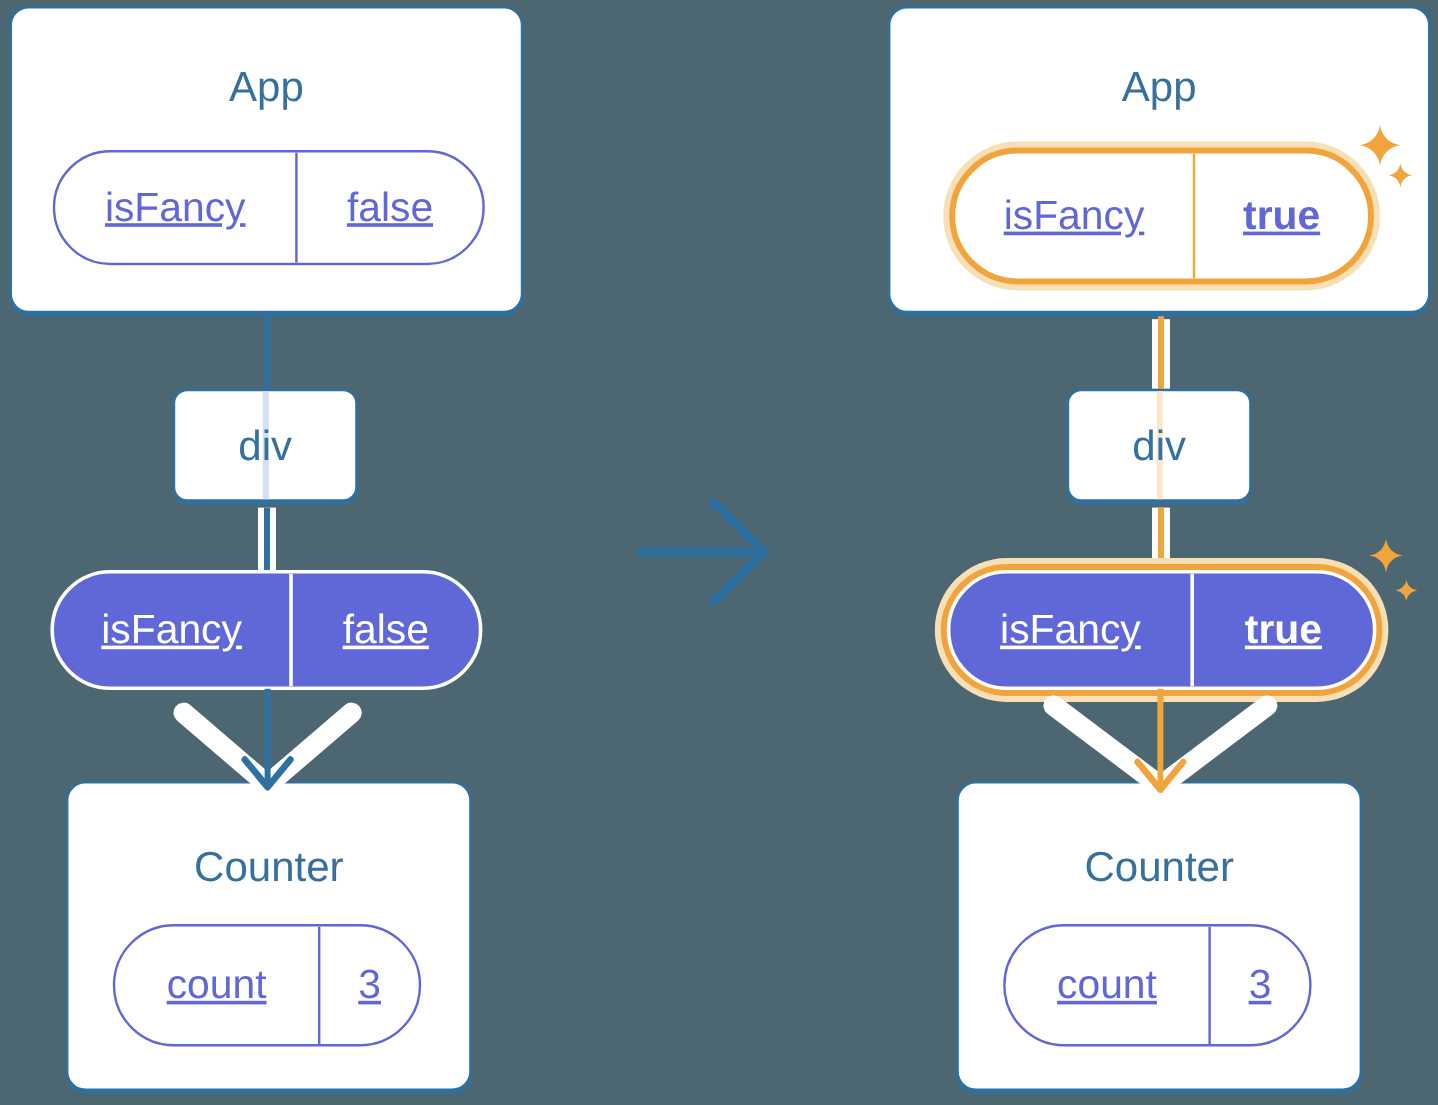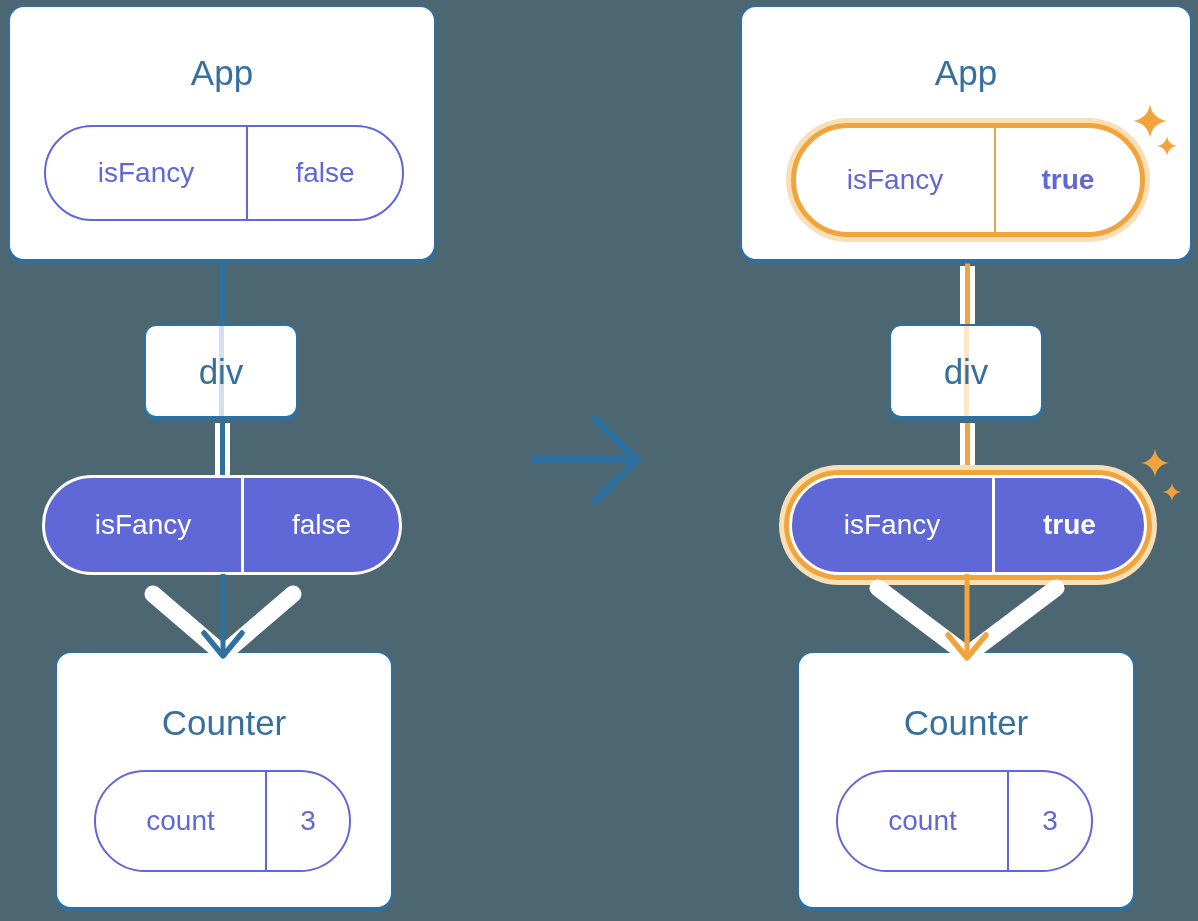--- a/index.html
+++ b/index.html
@@ -13,21 +13,21 @@
 
   .card{position:absolute;background:#fff;border:2px solid var(--stroke);
         box-shadow:0 2.5px 0 var(--stroke);}
   .card.big{border-radius:16px;}
   .card.small{border-radius:12px;}
   .card-title{position:absolute;left:0;right:0;text-align:center;
         color:var(--title);font-size:35px;font-weight:500;line-height:36px;}
 
   .pill{position:absolute;display:flex;border-radius:999px;overflow:hidden;}
   .pill .cell{display:flex;align-items:center;justify-content:center;
-        font-size:28px;line-height:1;}
+        font-size:34px;line-height:1;text-decoration:underline;}
   .pill.outline{background:#fff;border:2.5px solid var(--purple);}
   .pill.outline .cell{color:var(--purple);}
   .pill.outline .cell:first-child{border-right:2.5px solid var(--purple);}
 
   .pill.filled{background:var(--purple);border:3.5px solid #fff;}
   .pill.filled .cell{color:#fff;}
   .pill.filled .cell:first-child{border-right:3px solid #fff;}
 
   .pill.hl-outline{background:#fff;border:5px solid var(--orange);
         box-shadow:0 0 0 5px var(--peach);}

